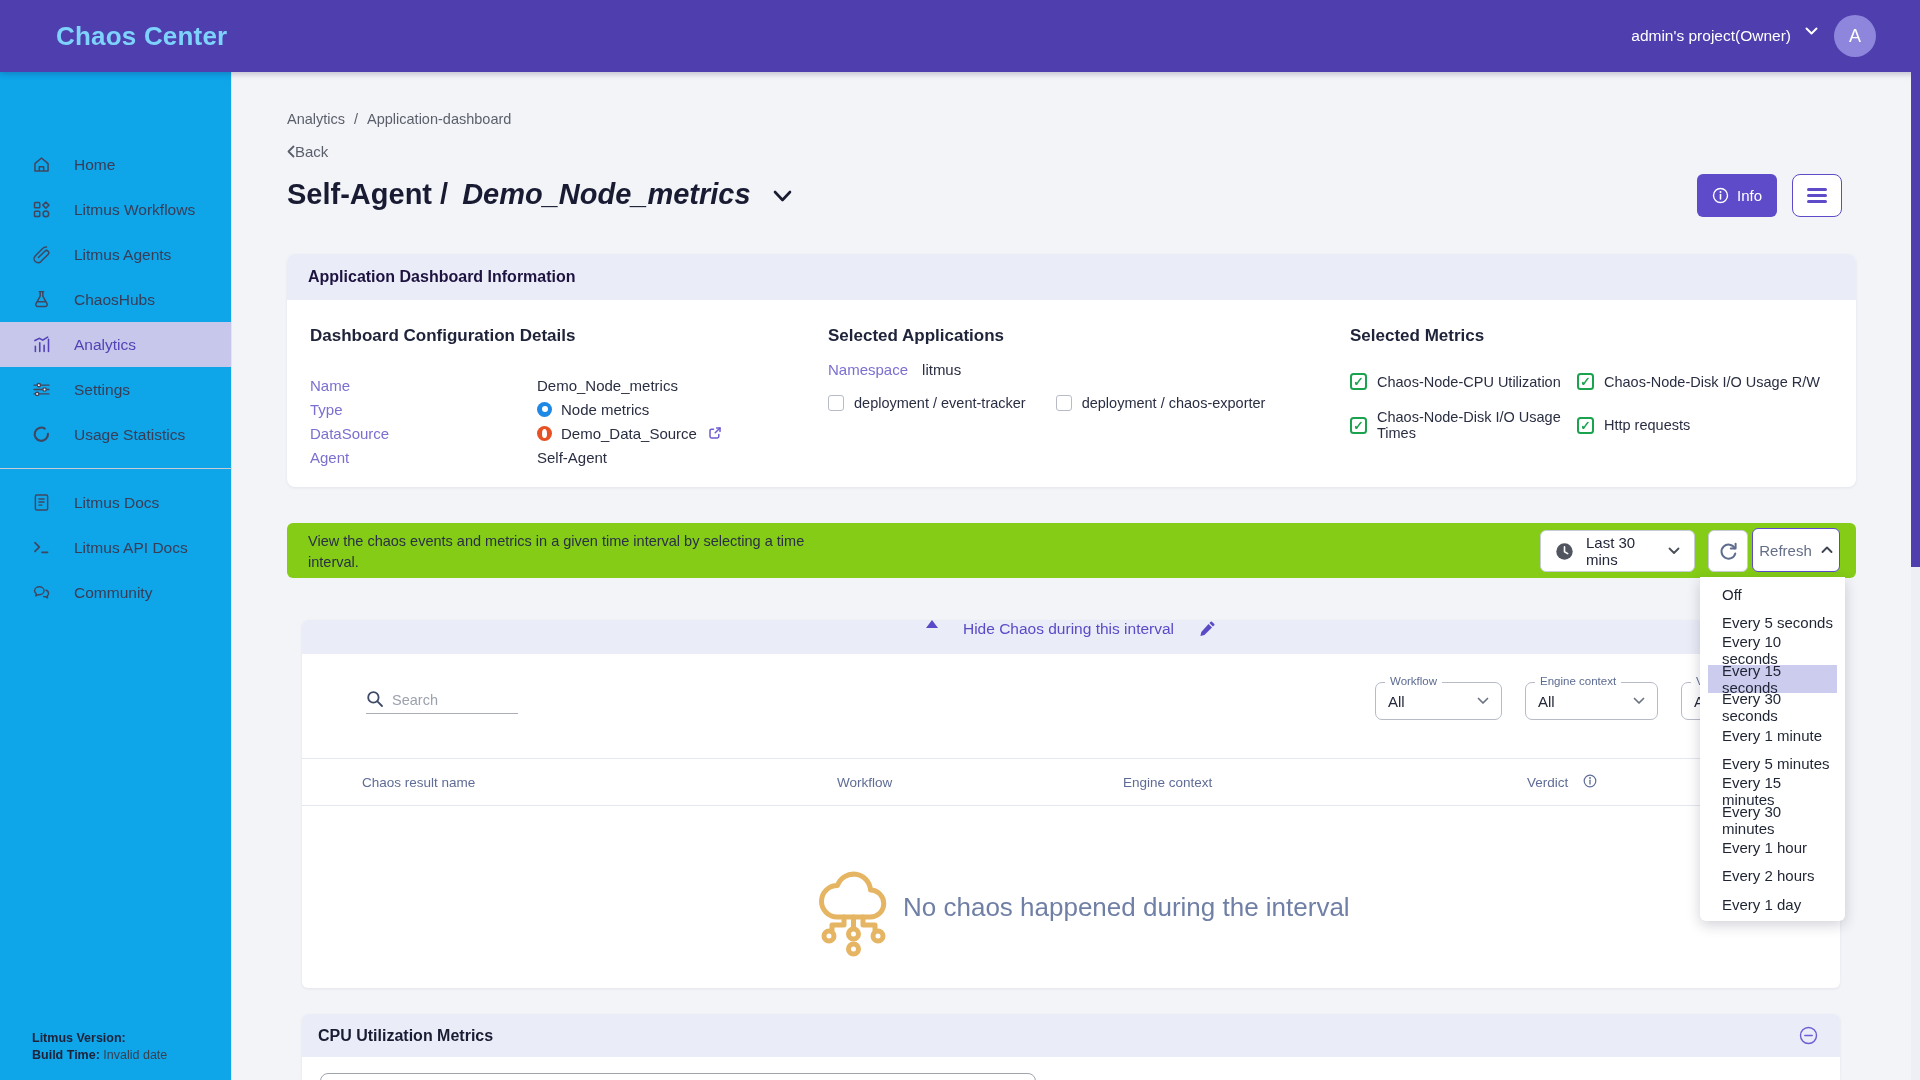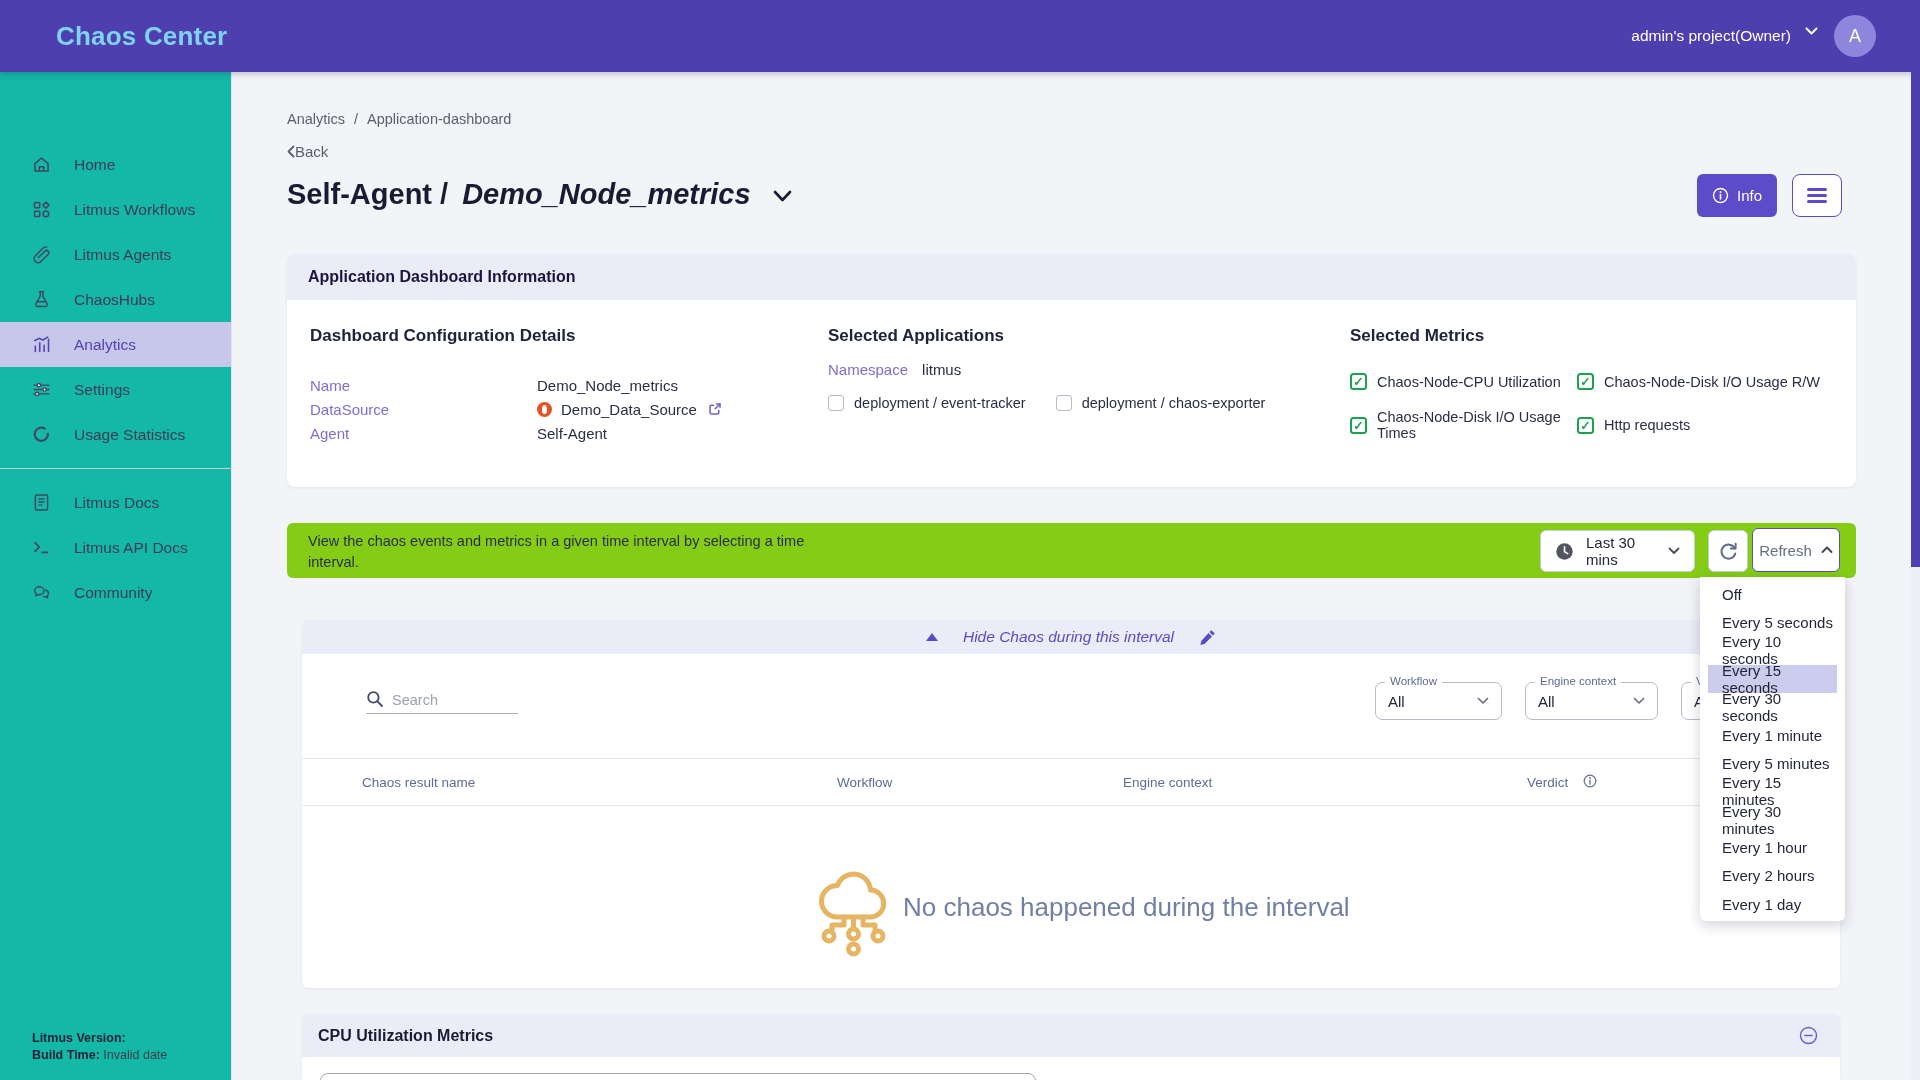--- a/index.html
+++ b/index.html
@@ -13,21 +13,21 @@
   .topbar { position:absolute; left:0; top:0; width:1920px; height:72px; background:#4E3EAE; z-index:30;
             display:flex; align-items:center; justify-content:space-between; padding:0 44px 0 56px;
             box-shadow:0 2px 6px rgba(30,20,80,.25); }
   .brand { color:#7dd3fc; font-size:26px; font-weight:bold; letter-spacing:.2px; }
   .topbar-right { display:flex; align-items:center; gap:16px; }
   .project-selector { display:flex; align-items:flex-start; gap:14px; color:#fff; font-size:15.5px; cursor:pointer; }
   .avatar { width:42px; height:42px; border-radius:50%; background:#8E86DC; color:#fff; font-size:18px;
             display:flex; align-items:center; justify-content:center; cursor:pointer; }
 
   
-  .sidebar { position:absolute; left:0; top:72px; width:232px; height:1008px; background:#14b8a6;
+  .sidebar { position:absolute; left:0; top:72px; width:232px; height:1008px; background:#0ea5e9;
              border-right:1px solid #E4E5EC; z-index:10; }
   .nav { padding-top:70px; }
   .nav-item { height:45px; display:flex; align-items:center; gap:22px; padding-left:31px;
               font-size:15.5px; font-weight:500; color:#3A3C55; cursor:pointer; }
   .nav-item .nav-icon { width:21px; height:21px; color:#42455E; flex:0 0 21px; }
   .nav-item.active { background:#C6C7EA; color:#5342B6; }
   .nav-item.active .nav-icon { color:#5342B6; }
   .nav-divider { height:1px; background:#C9CAD3; margin:11px 0 11px 0; width:232px; }
   .sidebar-footer { position:absolute; left:32px; bottom:16px; font-size:12.5px; line-height:17px; color:#1E2138; }
   .sidebar-footer b { font-weight:bold; }
@@ -93,21 +93,21 @@
   .refresh-btn .txt { font-size:15px; color:#646E86; }
 
   
   .refresh-menu { left:1700px; top:577px; width:145px; background:#fff; border-radius:0 0 6px 6px;
                   box-shadow:0 4px 14px rgba(25,28,60,.20); z-index:40; padding:3px 8px; }
   .refresh-menu .opt { height:28.2px; display:flex; align-items:center; padding-left:14px; font-size:15px; color:#1F2433; cursor:pointer; }
   .refresh-menu .opt.selected { background:#CBCCEE; }
 
   
   .card-chaos { left:302px; top:620px; width:1538px; height:368px; border-radius:6px; z-index:5; position:absolute; }
-  .hide-bar { height:34px; border-radius:6px 6px 0 0; display:flex; align-items:center; justify-content:center; gap:25px;font-style:italic; }
+  .hide-bar { height:34px; border-radius:6px 6px 0 0; display:flex; align-items:flex-start; justify-content:center; gap:25px; }
   .tri-up { width:0; height:0; border-left:6.5px solid transparent; border-right:6.5px solid transparent;
             border-bottom:8px solid #5B4AC8; cursor:pointer; }
   .hide-label { font-size:15.5px; font-weight:500; color:#5B4AC8; cursor:pointer; }
   .pencil { cursor:pointer; }
   .search-field { left:64px; top:70px; width:152px; display:flex; align-items:flex-end; gap:8px;
                   border-bottom:1.5px solid #A9AEB8; padding-bottom:5px; }
   .search-field input { border:none; outline:none; width:118px; font-size:14.5px; font-family:inherit; color:#2A2E42; background:transparent; }
   .search-field input::placeholder { color:#9BA1AD; }
   .filters { left:1073px; top:62px; display:flex; gap:23px; }
   .filter { position:relative; height:38px; border:1.5px solid #B6BBC6; border-radius:7px; background:#fff; cursor:pointer;
@@ -313,20 +313,27 @@
     </div>
 
     <div class="abs cfg-col">
       <div class="col-title">Dashboard Configuration Details</div>
       <div class="cfg-rows">
         <div class="cfg-row">
           <span class="lbl">Name</span>
           <span class="val">Demo_Node_metrics</span>
         </div>
         <div class="cfg-row">
+          <span class="lbl">Type</span>
+          <span class="val">
+            <span class="dot-icon dot-blue"></span>
+            <span>Node metrics</span>
+          </span>
+        </div>
+        <div class="cfg-row">
           <span class="lbl">DataSource</span>
           <span class="val">
             <span class="dot-icon dot-orange"></span>
             <span>Demo_Data_Source</span>
             <span class="ext-link">
               <svg width="14" height="14" viewBox="0 0 14 14" fill="none" stroke="#6C5DD3" stroke-width="1.5" stroke-linecap="round" stroke-linejoin="round">
                   <path d="M5.5 3.2H3.4A1.4 1.4 0 0 0 2 4.6v6A1.4 1.4 0 0 0 3.4 12h6a1.4 1.4 0 0 0 1.4-1.4V8.5"></path>
                   <path d="M7.2 6.8 12 2"></path>
                   <path d="M8.6 2H12v3.4"></path>
                 </svg>

